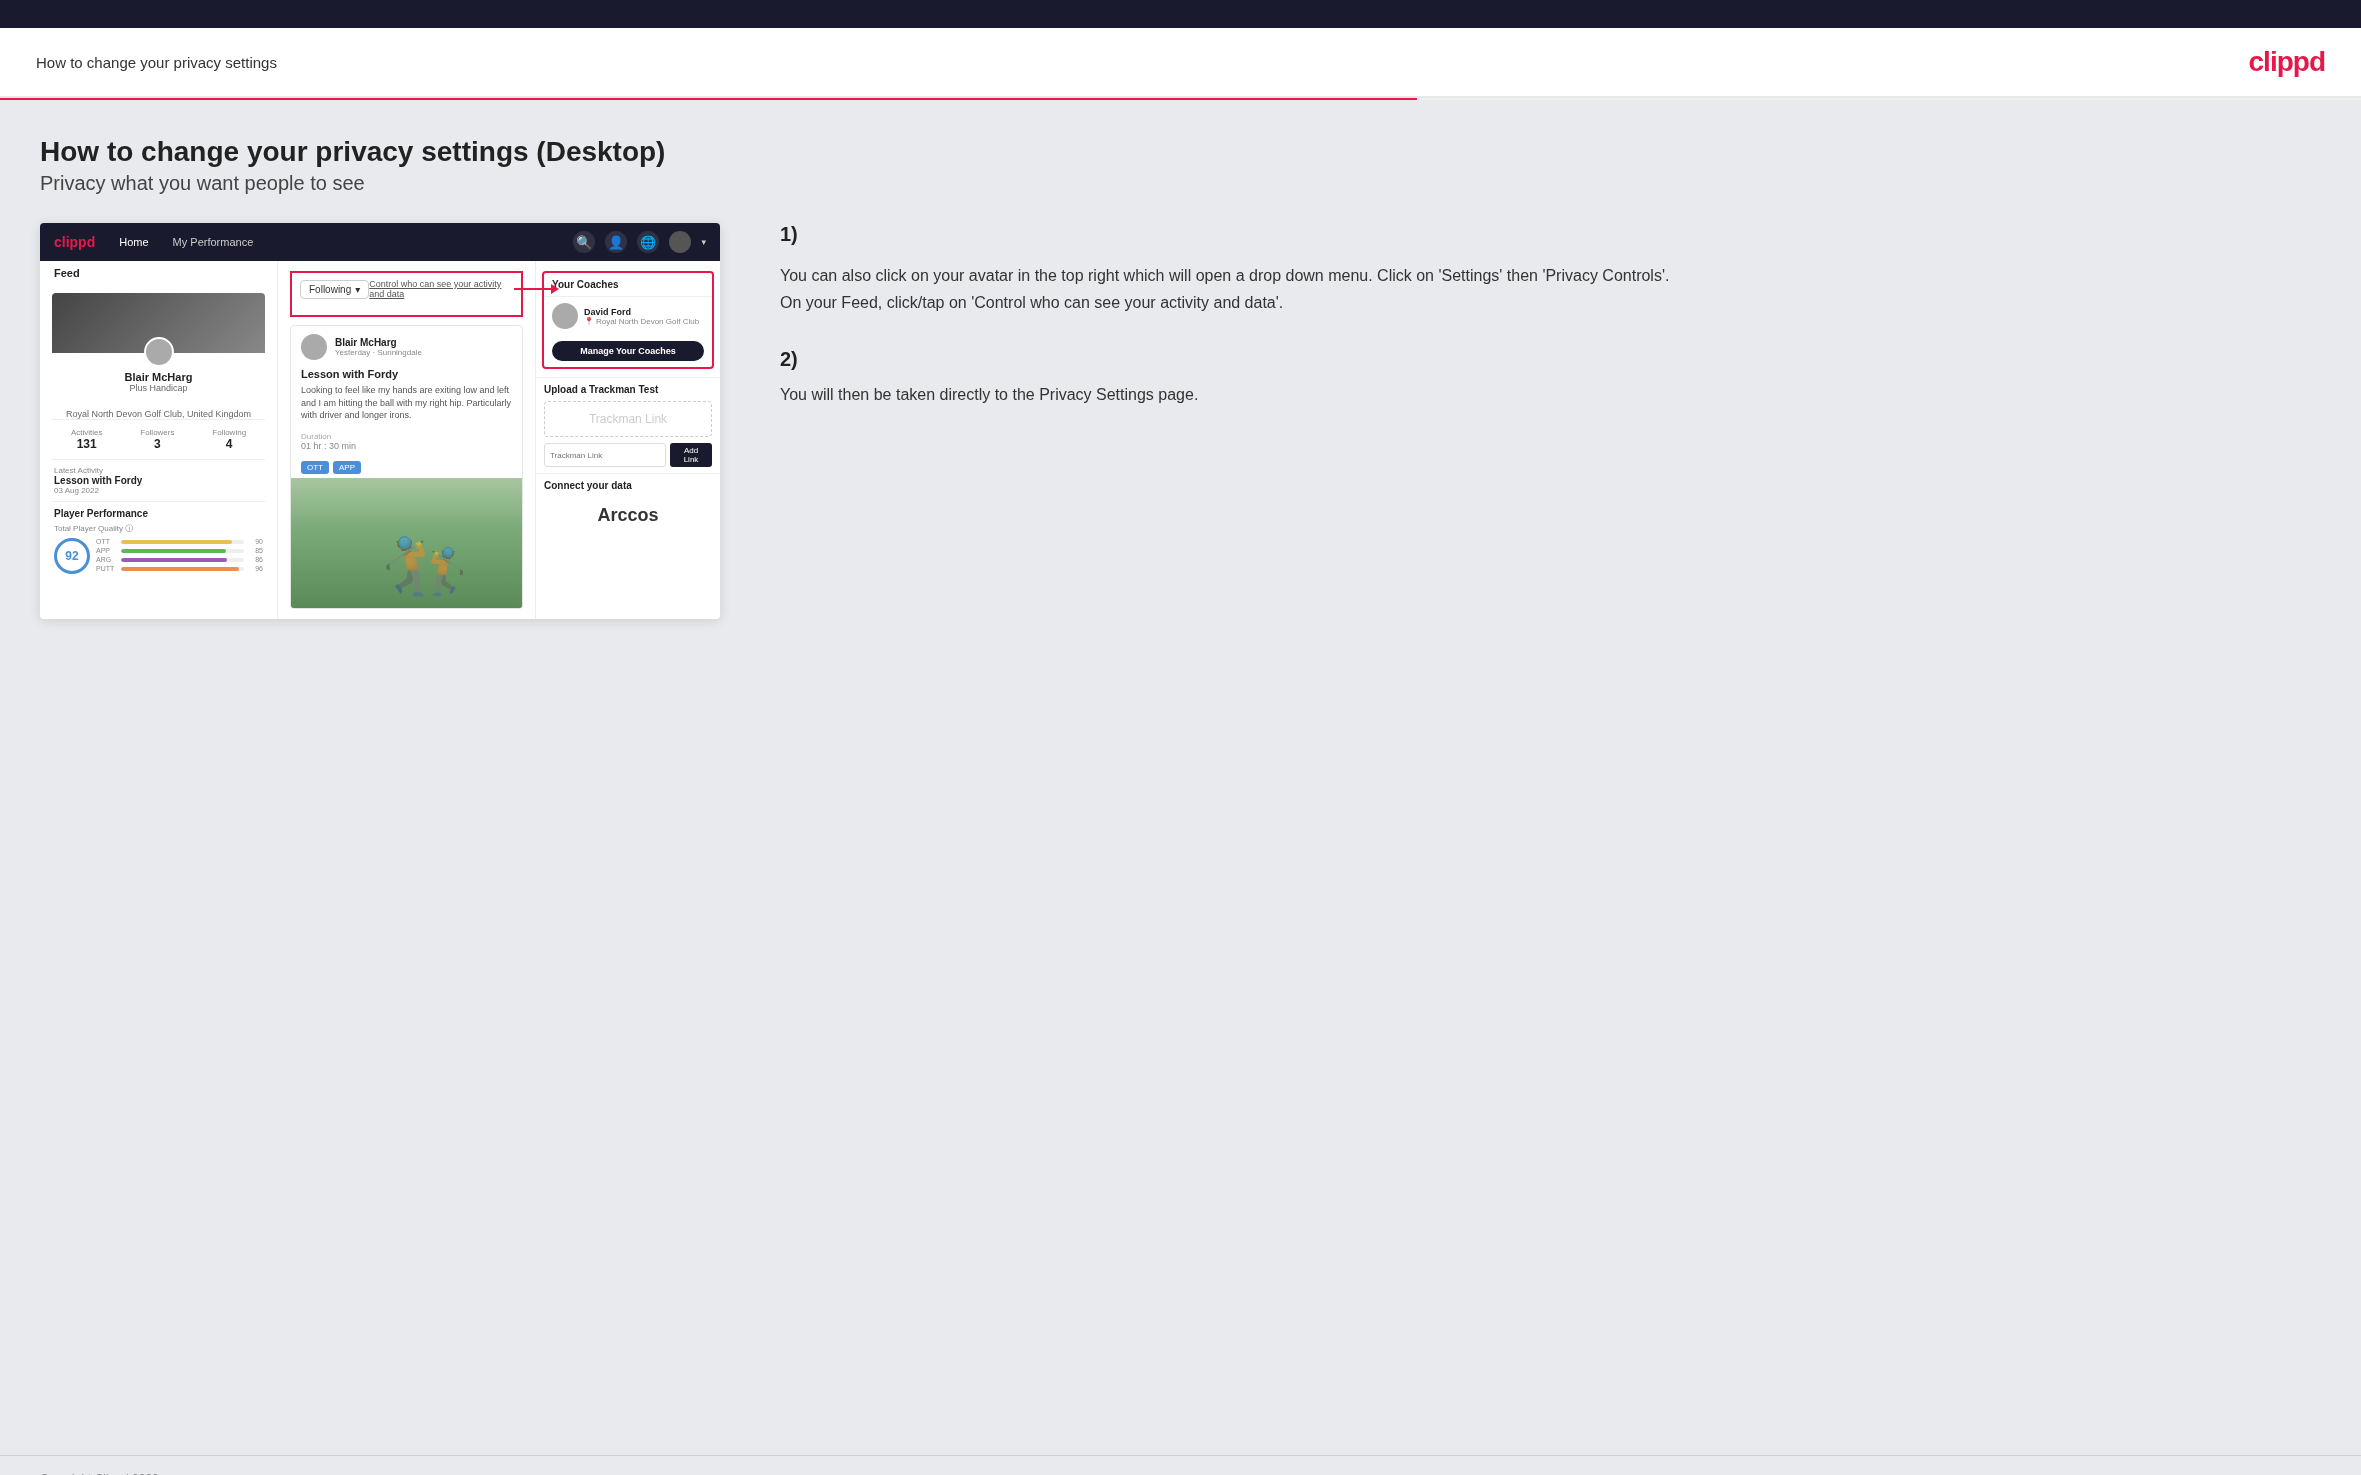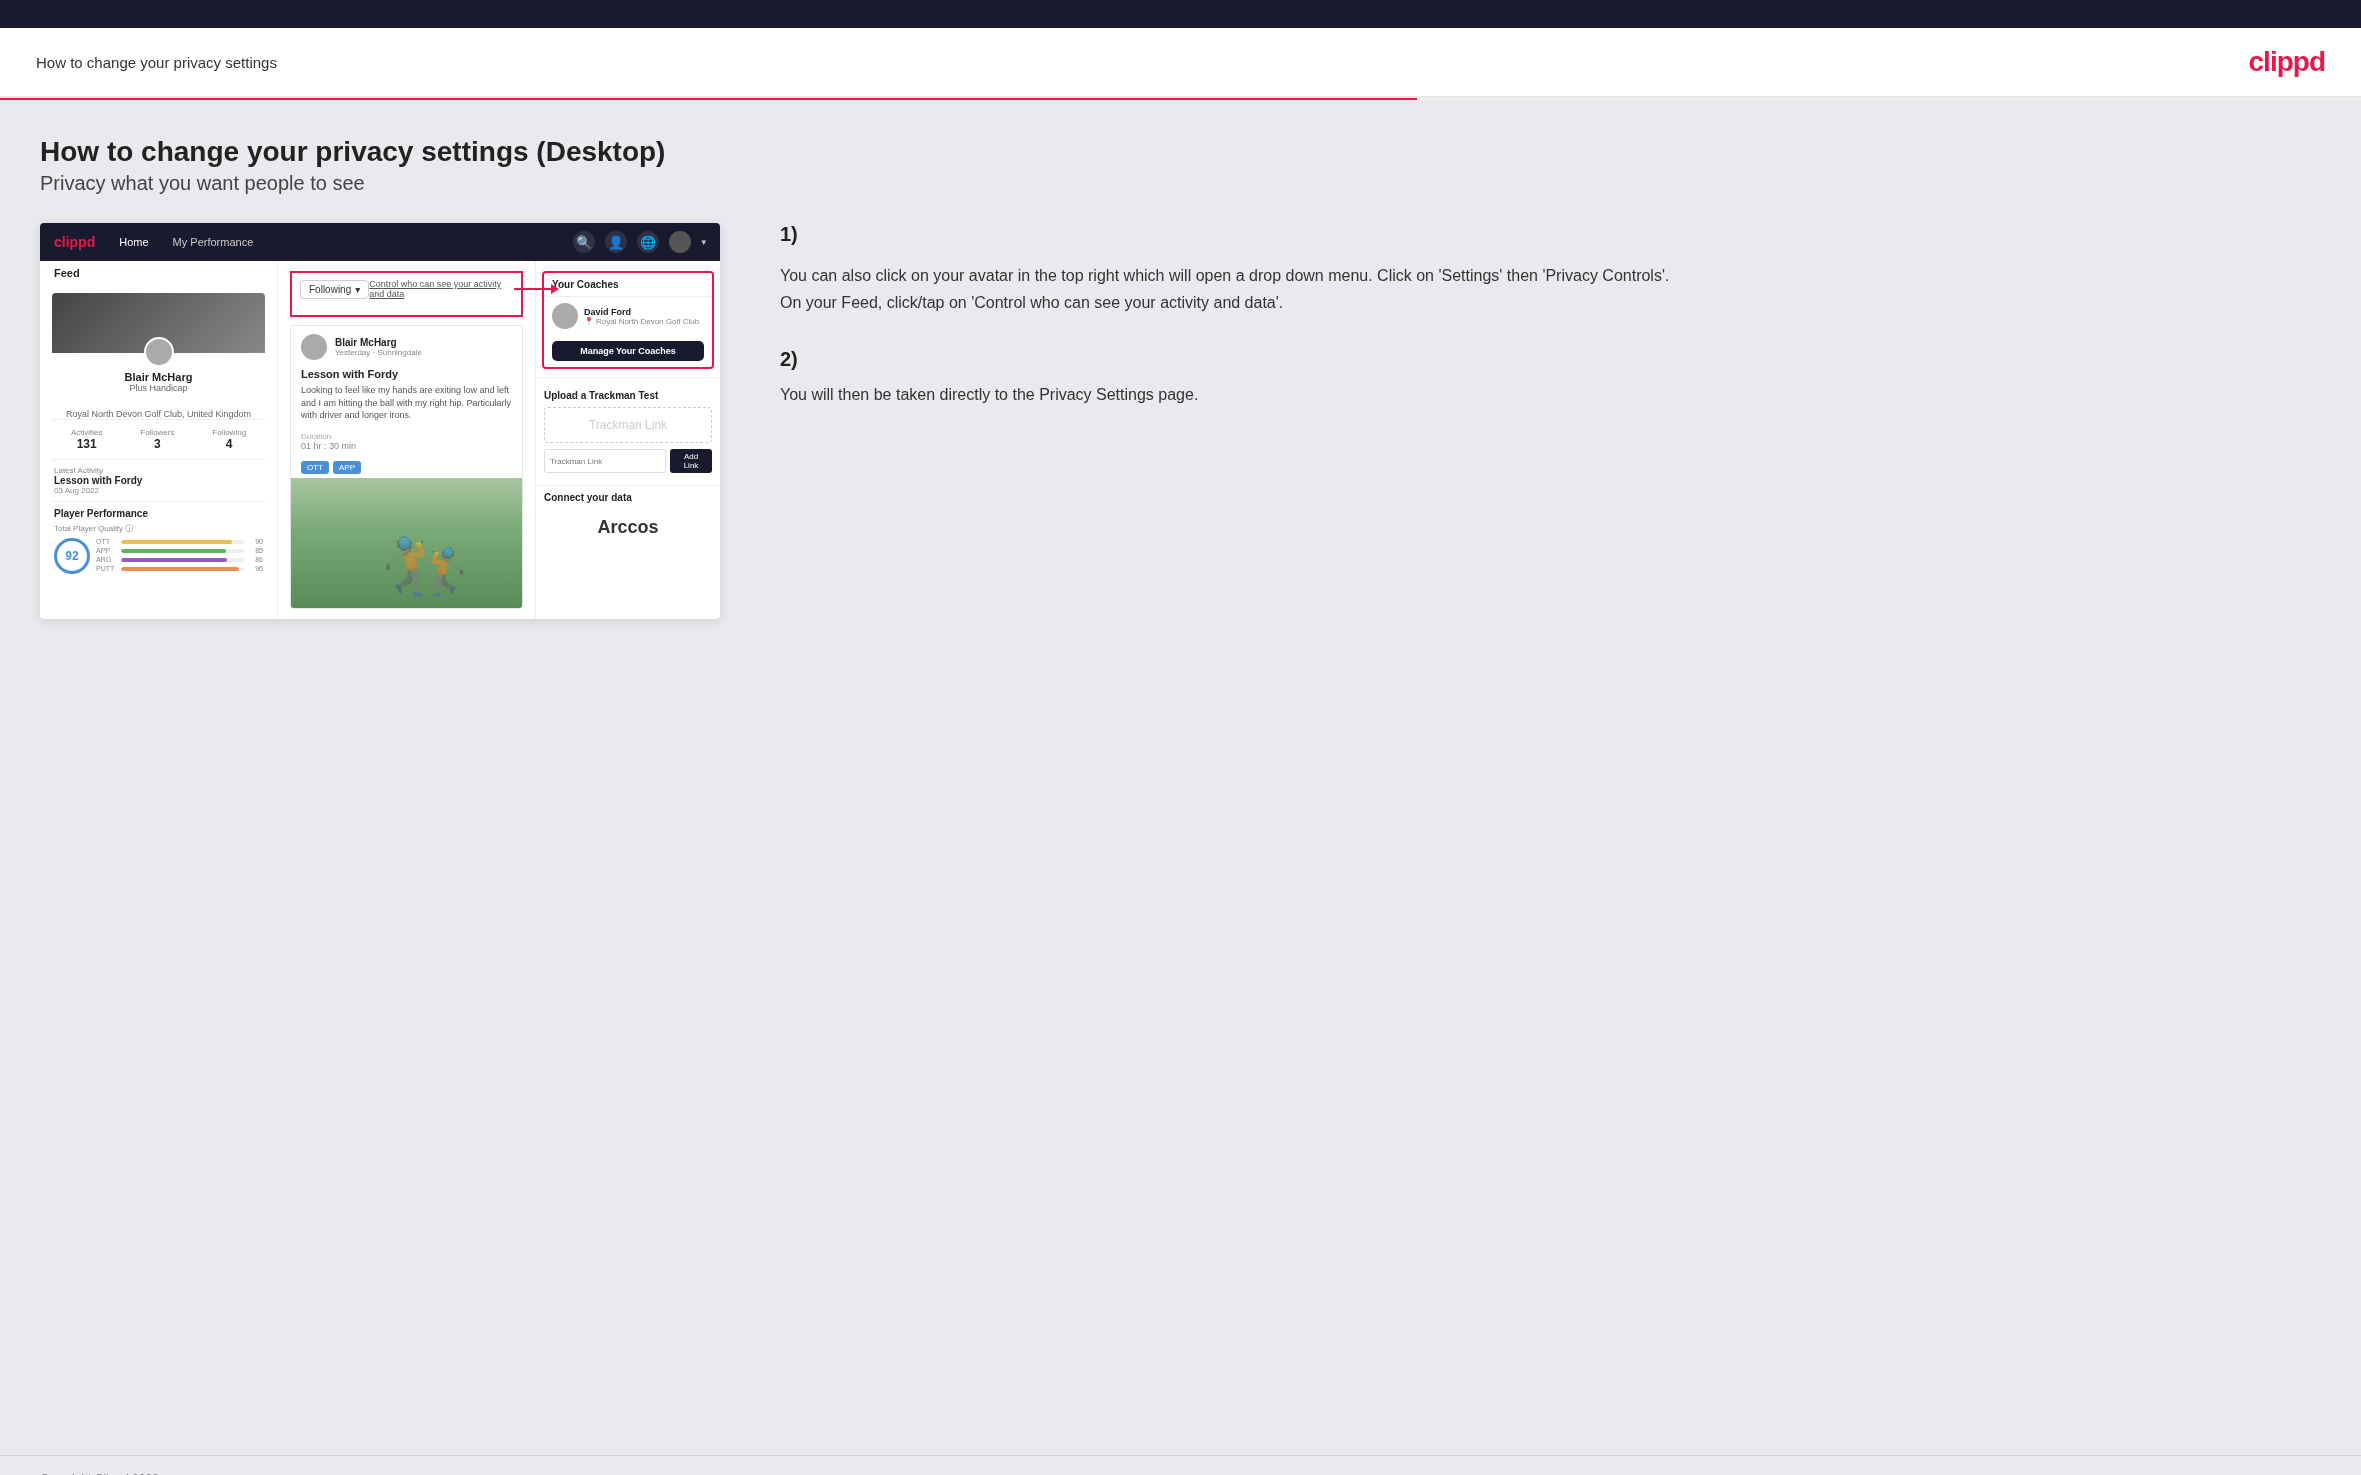--- a/index.html
+++ b/index.html
@@ -317,30 +317,30 @@
       border-radius: 50%;
       flex-shrink: 0;
     }
     .coach-name { font-size: 9px; font-weight: 600; color: #222; }
     .coach-club { font-size: 8px; color: #888; display: flex; align-items: center; gap: 2px; }
     .manage-coaches-btn {
       margin: 6px 8px;
       background: #1a1a2e;
       color: #fff;
       border: none;
-      border-radius: 5px;
+      border-radius: 10px;
       padding: 5px 8px;
       font-size: 9px;
       font-weight: 600;
       width: calc(100% - 16px);
       cursor: pointer;
       text-align: center;
     }
     .trackman-section {
-      padding: 12px 8px;
+      padding: 6px 8px;
       border-top: 1px solid #eee;
     }
     .section-title { font-size: 10px; font-weight: 600; color: #222; margin-bottom: 6px; }
     .trackman-input-box {
       border: 1px dashed #ccc;
       border-radius: 4px;
       padding: 10px 8px;
       text-align: center;
     }
     .trackman-placeholder { font-size: 12px; color: #ccc; font-weight: 300; }

